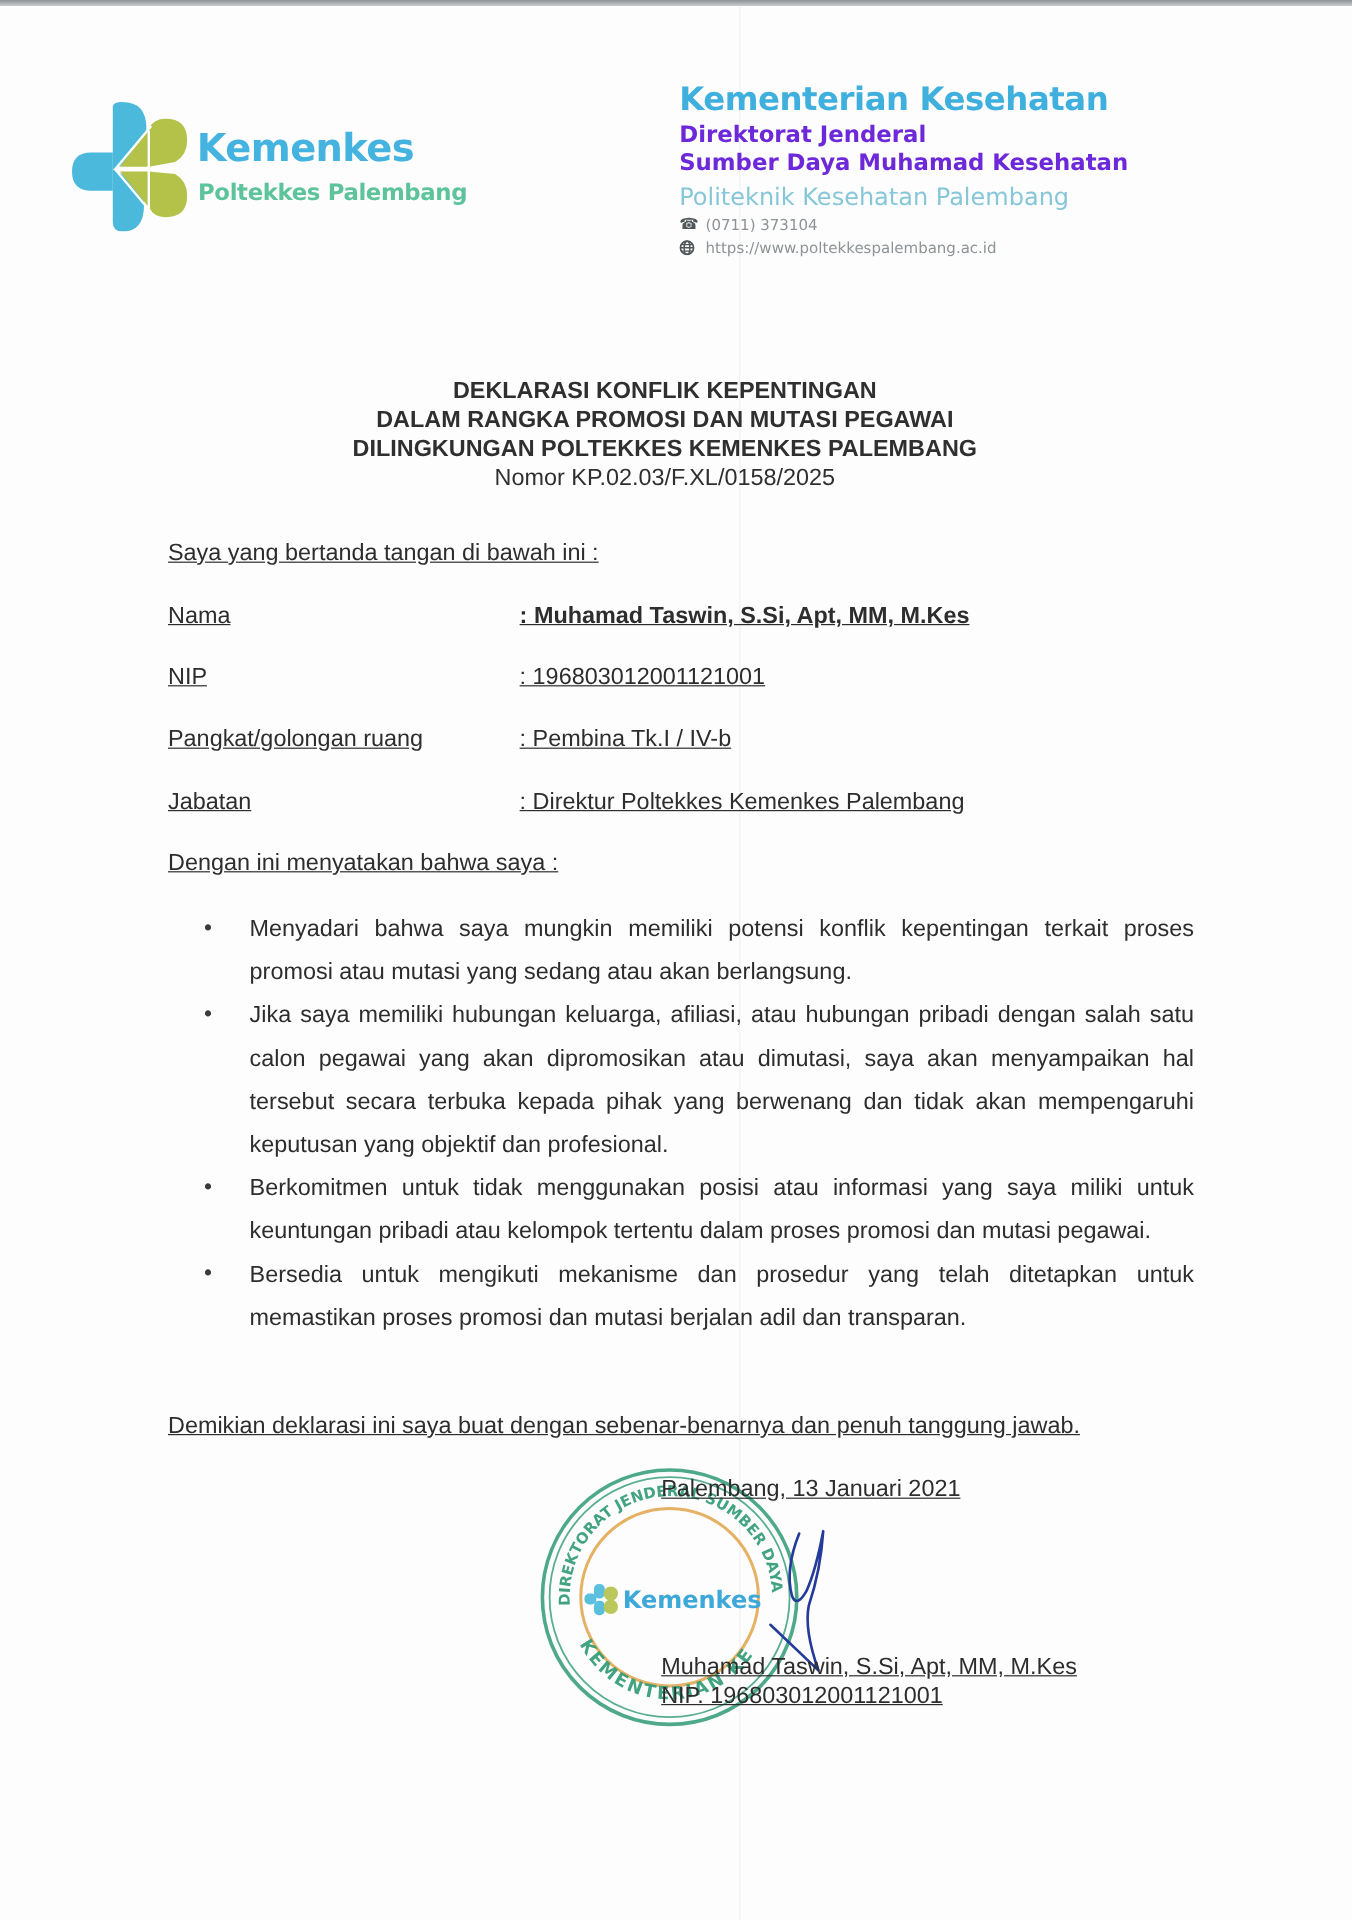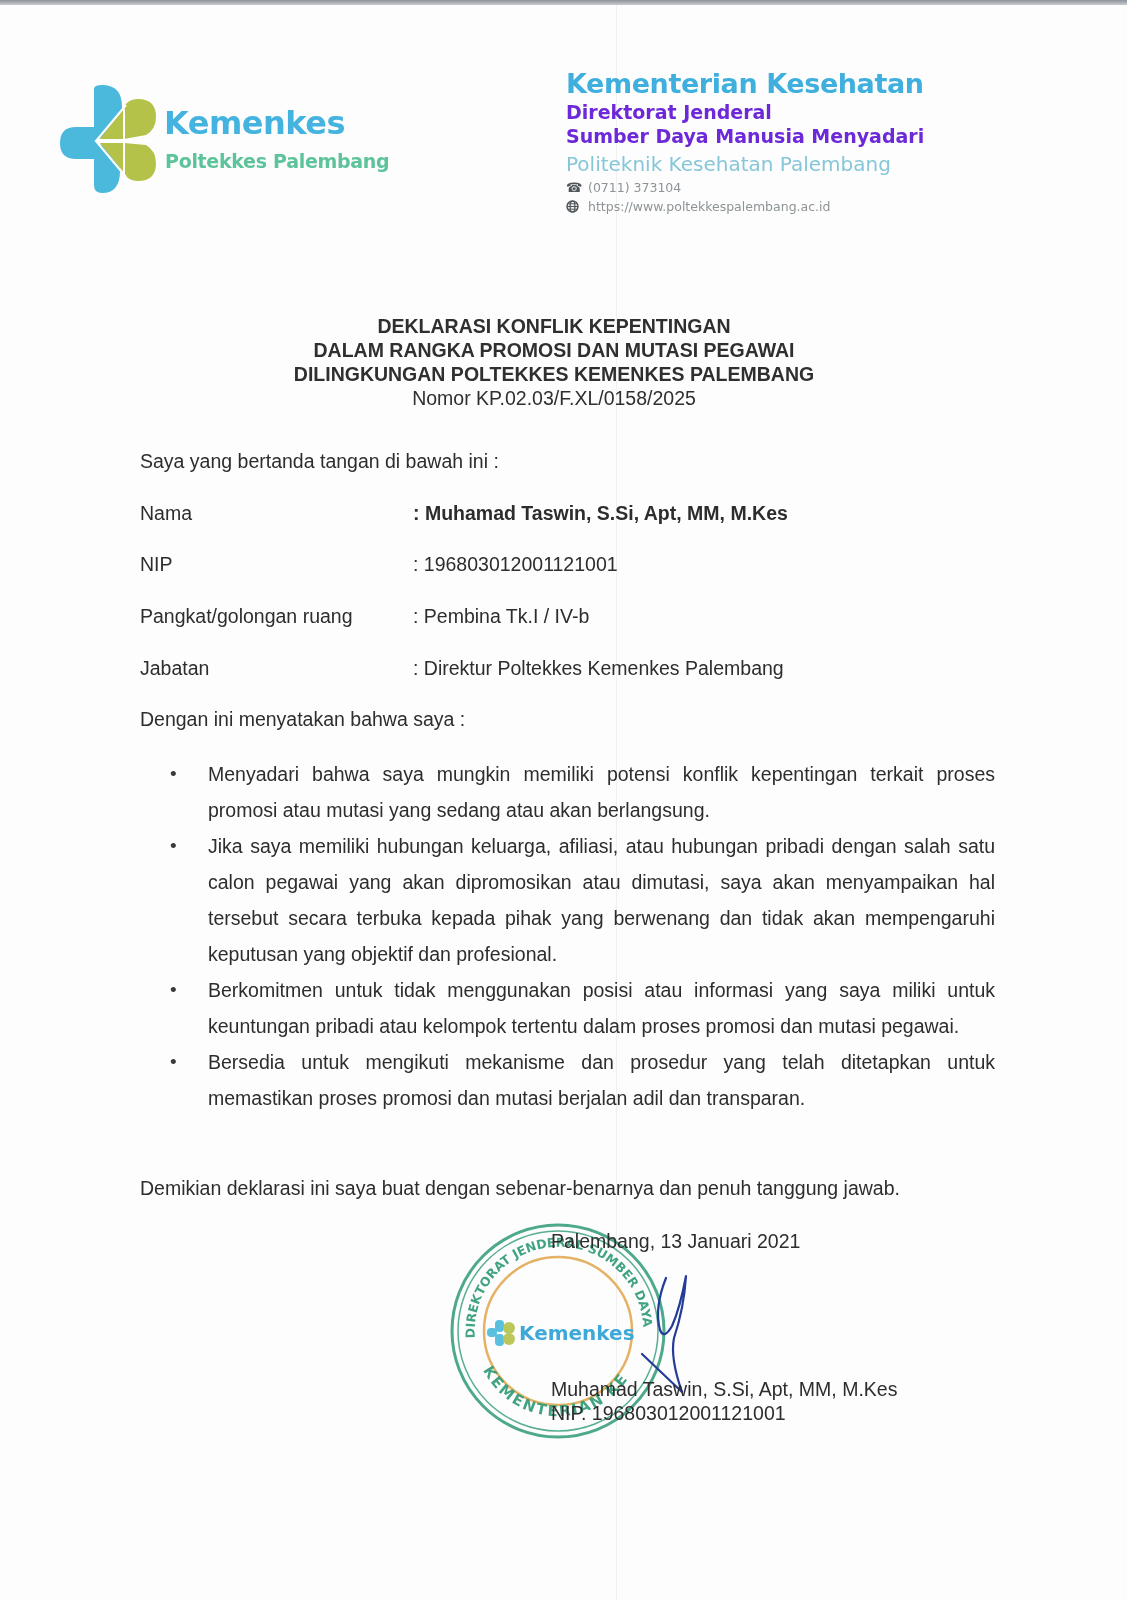--- a/index.html
+++ b/index.html
@@ -51,23 +51,23 @@
   .contact-row .ic svg { display: block; margin-top: 3px; }
   
   .title-block {
     position: absolute; left: 0; width: 1108px; top: 314px; text-align: center;
   }
   .title-line {
     font-weight: bold; font-size: 19.5px; line-height: 24px; color: #2f2f2f;
   }
   .nomor { font-size: 19.5px; line-height: 24px; color: #2f2f2f; }
   
-  .text { font-size: 19.5px; color: #2d2d2d; }
+  .text { font-size: 19.5px; color: #2d2d2d; text-decoration: underline; }
   .intro { position: absolute; left: 140px; top: 450px; }
-  .field-row { position: absolute; left: 140px; height: 26px; display: flex; }
+  .field-row { position: absolute; left: 140px; height: 26px; display: flex; gap: 20px; }
   .field-label { width: 273px; }
   .field-value-bold { font-weight: bold; }
   .stmt-intro { position: absolute; left: 140px; top: 708px; text-align: center; }
   .bullets { position: absolute; left: 170px; top: 756px; width: 825px; }
   .bullet {
     display: flex; margin-bottom: 0;
   }
   .bullet .dot {
     width: 38px; flex: 0 0 38px; font-size: 19px; line-height: 36px; color: #3a3a3a;
   }
@@ -104,21 +104,21 @@
     <line x1="38" y1="56" x2="96" y2="56" stroke="#fff" stroke-width="2"></line>
     <line x1="36" y1="56" x2="66" y2="20" stroke="#fff" stroke-width="2"></line>
     <line x1="36" y1="56" x2="66" y2="92" stroke="#fff" stroke-width="2"></line>
   </svg>
   <div class="brand-name">Kemenkes</div>
   <div class="brand-sub">Poltekkes Palembang</div>
 
   <div class="head-right">
     <div class="ministry">Kementerian Kesehatan</div>
     <div class="dir1">Direktorat Jenderal</div>
-    <div class="dir2">Sumber Daya Manusia Menyadari</div>
+    <div class="dir2">Sumber Daya Muhamad Kesehatan</div>
     <div class="poltek">Politeknik Kesehatan Palembang</div>
     <div class="contact-row">
       <span class="ic">☎</span>
       <span>(0711) 373104</span>
     </div>
     <div class="contact-row">
       <span class="ic">
         <svg width="13" height="13" viewBox="0 0 13 13">
             <circle cx="6.5" cy="6.5" r="5.5" fill="none" stroke="#4f5558" stroke-width="1.4"></circle>
             <ellipse cx="6.5" cy="6.5" rx="2.4" ry="5.5" fill="none" stroke="#4f5558" stroke-width="1.2"></ellipse>

